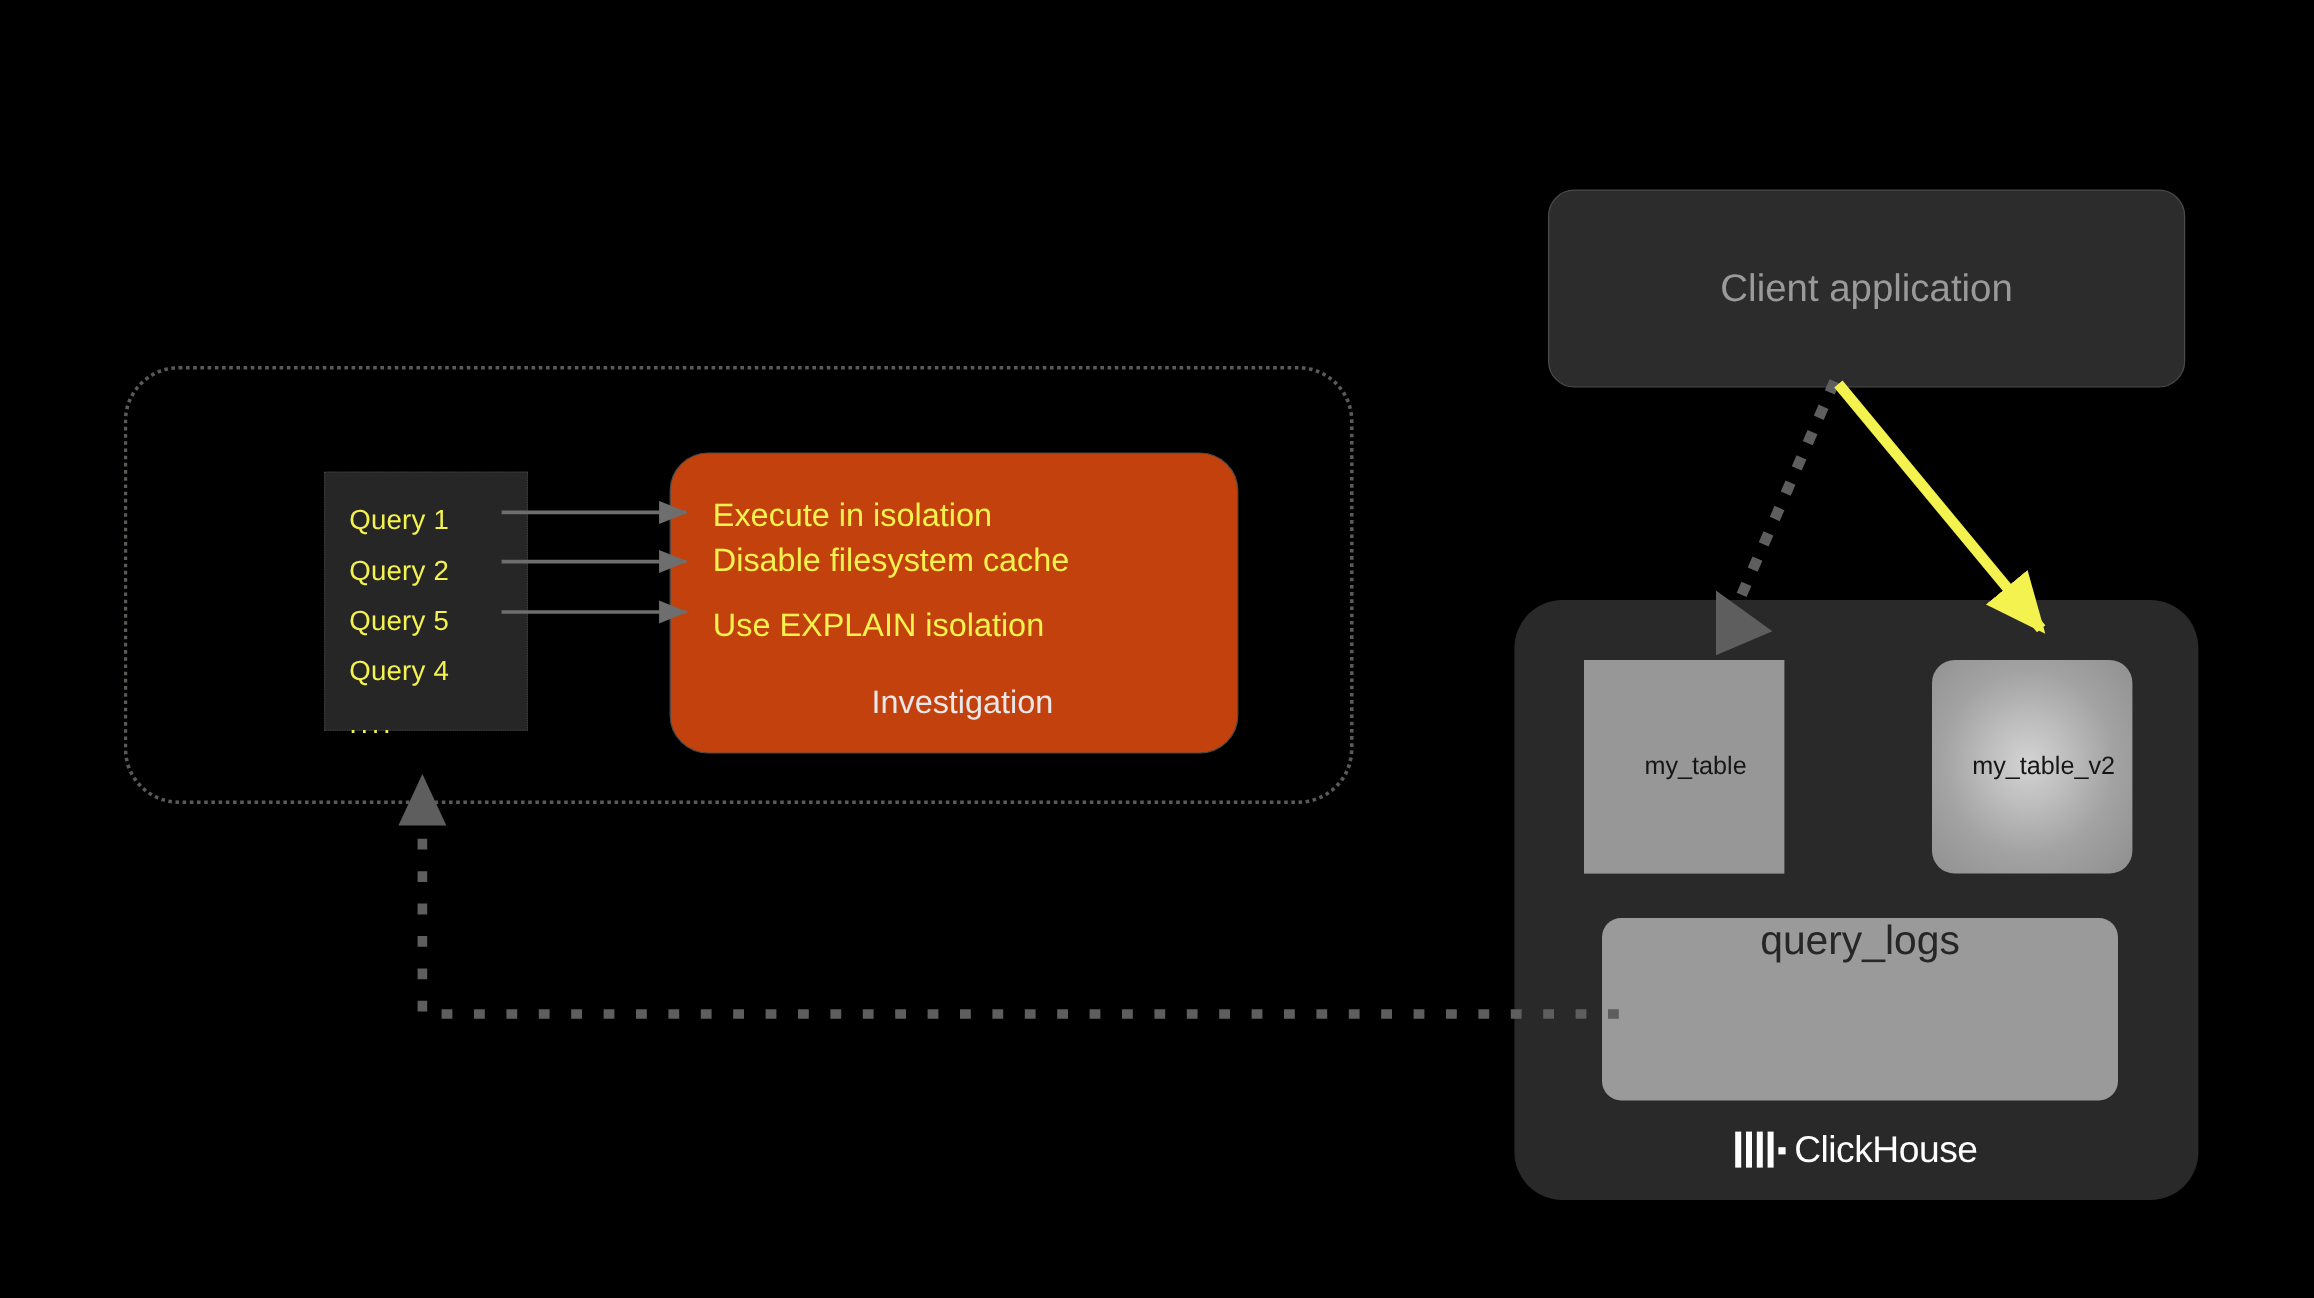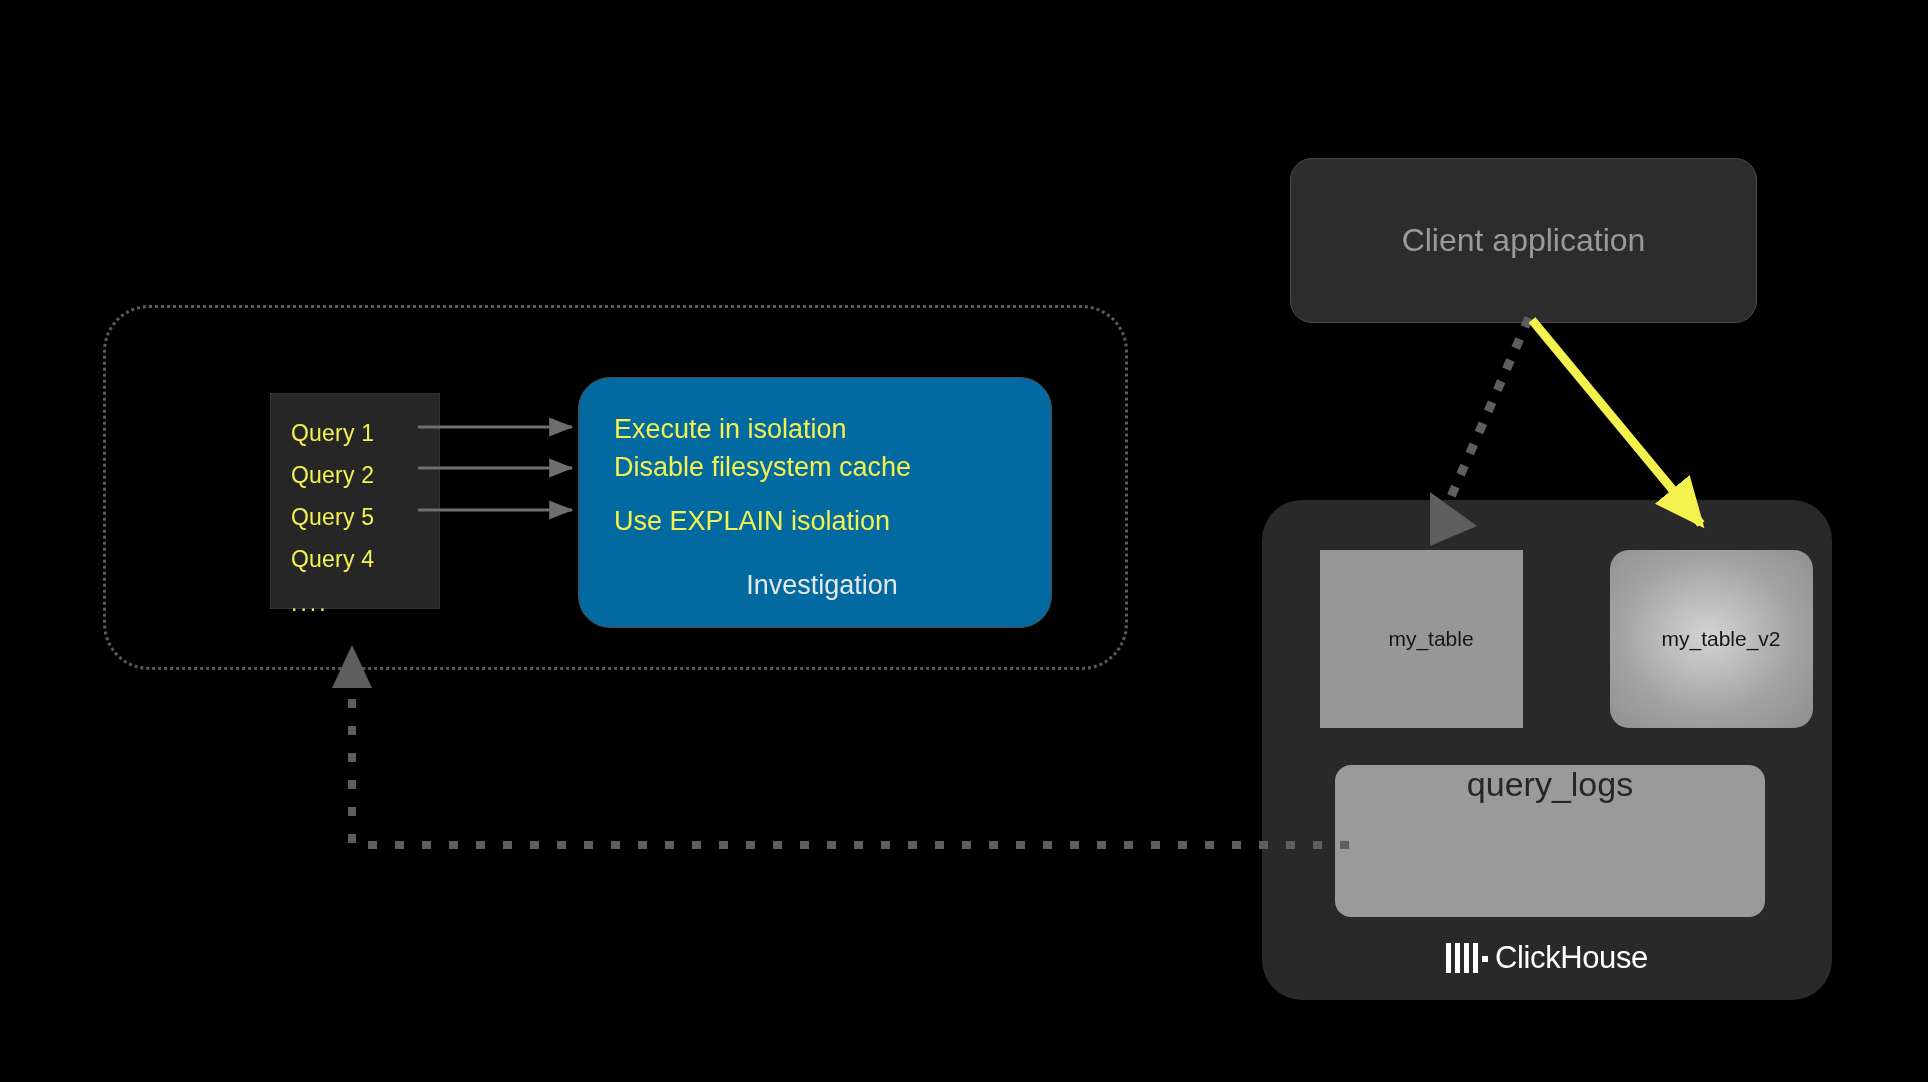--- a/index.html
+++ b/index.html
@@ -50,25 +50,25 @@
     color: #f4f24e;
     font-size: 23px;
     line-height: 42px;
     letter-spacing: 3px;
     margin-top: 2px;
   }
 
   
   #investigation {
     position: absolute;
-    left: 578px;
+    left: 558px;
     top: 377px;
     width: 474px;
     height: 251px;
-    background: #0369a1;
+    background: #c2410c;
     border: 1px solid #4d4d4d;
     border-radius: 32px;
     padding: 32px 0 0 35px;
   }
   .inv-line {
     color: #f4f24e;
     font-size: 27px;
     line-height: 38px;
     white-space: nowrap;
   }
@@ -82,21 +82,21 @@
     color: #e8e8e8;
     font-size: 27px;
     margin-left: 14px;
   }
 
   
   #client-app {
     position: absolute;
     left: 1290px;
     top: 158px;
-    width: 467px;
+    width: 531px;
     height: 165px;
     background: #2c2c2c;
     border: 1px solid #4b4b4b;
     border-radius: 22px;
     display: flex;
     align-items: center;
     justify-content: center;
   }
   #client-app-label {
     color: #9a9a9a;
@@ -108,21 +108,21 @@
     position: absolute;
     left: 1262px;
     top: 500px;
     width: 570px;
     height: 500px;
     background: #292929;
     border-radius: 40px;
   }
   .table-box {
     position: absolute;
-    width: 203px;
+    width: 167px;
     height: 178px;
     background: #979797;
     display: flex;
     align-items: center;
     justify-content: center;
     padding-left: 19px;
   }
   #table-my-table { left: 58px; top: 50px; }
   #table-my-table-v2 {
     left: 348px; top: 50px;

